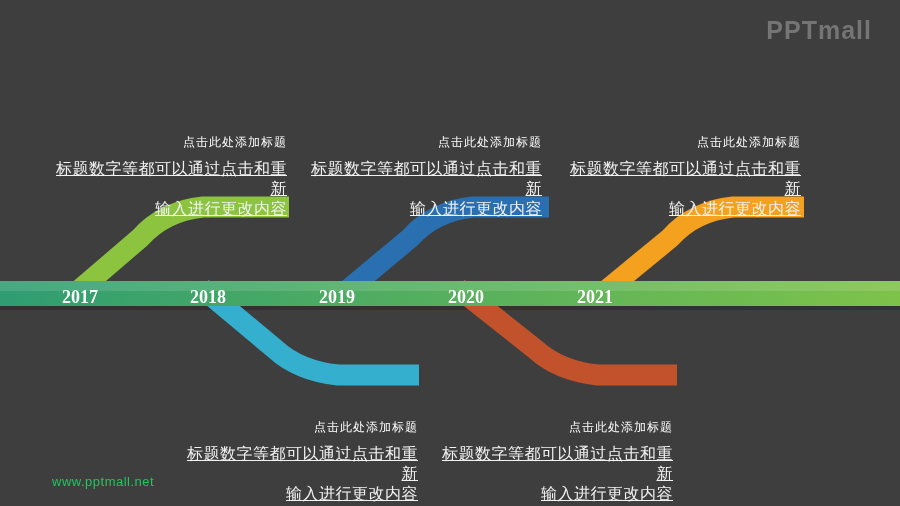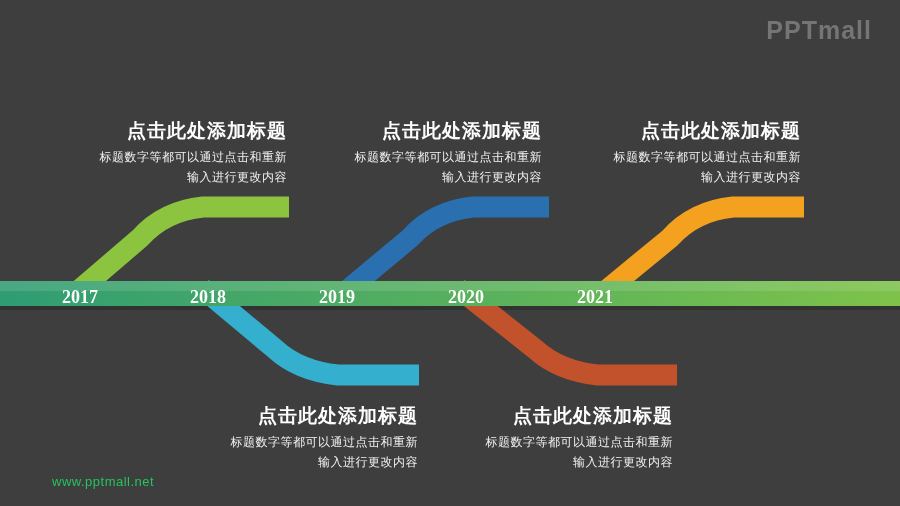--- a/index.html
+++ b/index.html
@@ -24,27 +24,28 @@
     margin: 0; text-align: center;
     font-size: 32px; font-weight: bold; letter-spacing: 2px;
     color: #ffffff;
   }
   .diagram { position: absolute; left: 0; top: 0; }
   .callout {
     position: absolute; width: 240px;
     text-align: right; color: #ffffff;
   }
   .callout .t {
-    margin: 0 0 7px 0;
-    font-size: 19px; font-weight: bold; letter-spacing: 1px;
+    margin: 12px 0 7px 0;
+    font-size: 12px; font-weight: normal; letter-spacing: 1px;
     line-height: 19px;
   }
   .callout .b {
-    font-size: 12px; line-height: 20px; letter-spacing: 0.5px;
+    font-size: 16px; line-height: 20px; letter-spacing: 0.5px;
     color: #f2f2f2;
+    text-decoration: underline;
   }
   .callout-top-1 { top: 121px; right: 613px; }
   .callout-top-2 { top: 121px; right: 358px; }
   .callout-top-3 { top: 121px; right: 99px; }
   .callout-bottom-1 { top: 406px; right: 482px; }
   .callout-bottom-2 { top: 406px; right: 227px; }
   .watermark {
     position: absolute; left: 52px; top: 474px;
     font-size: 13px; letter-spacing: 0.5px;
     color: #22c55e;

